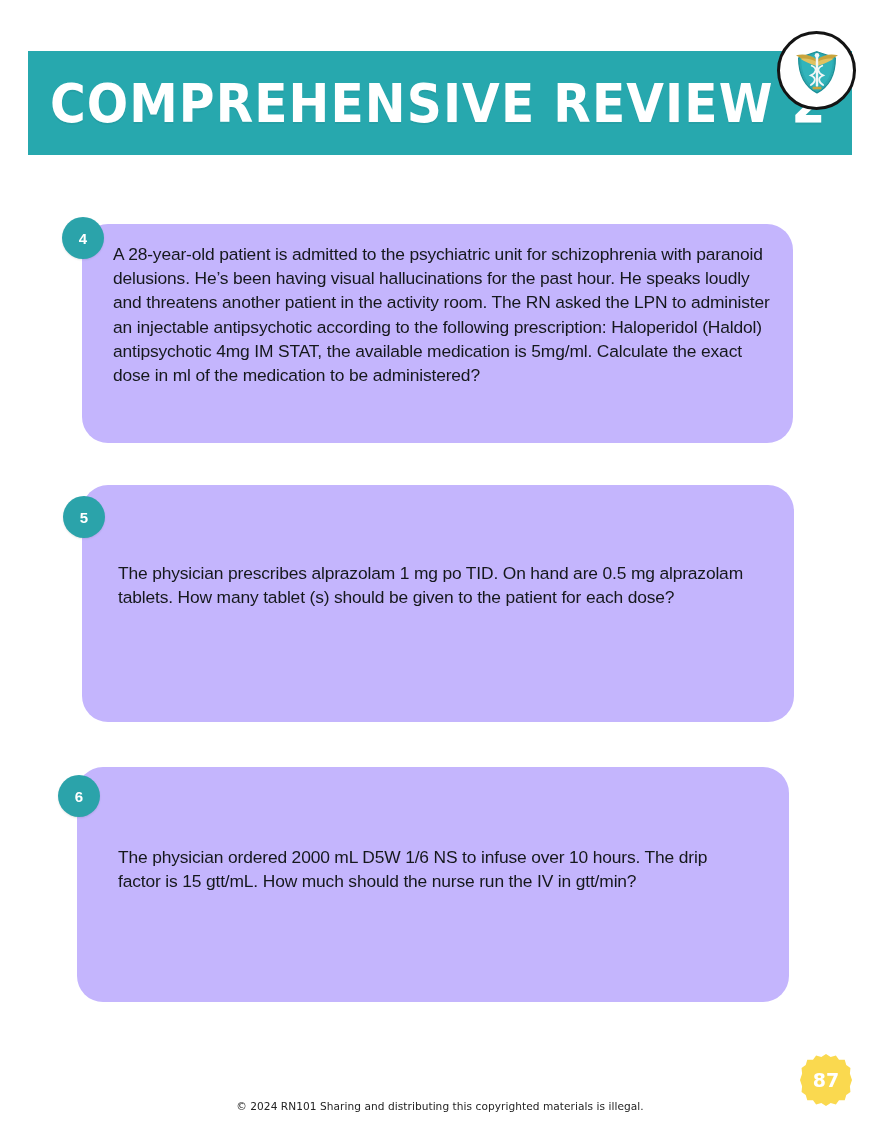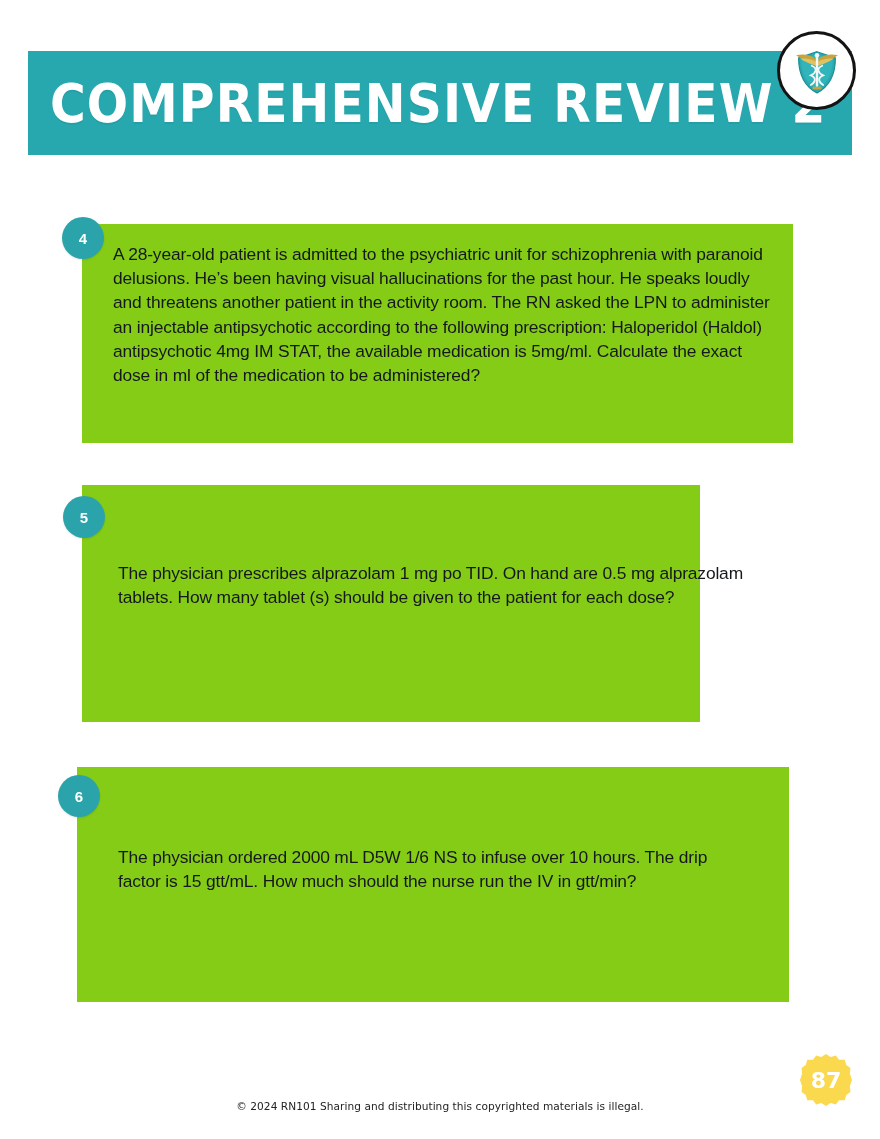--- a/index.html
+++ b/index.html
@@ -59,24 +59,25 @@
     display: flex;
     align-items: center;
     justify-content: center;
     z-index: 5;
   }
   .logo-badge svg { width: 56px; height: 56px; display: block; }
 
   
   .qblock {
     position: absolute;
-    background: #84cc16;
+    background: #c4b5fd;
+    border-radius: 26px;
   }
   .qblock.b1 { left: 82px;  top: 224px; width: 711px; height: 219px; }
-  .qblock.b2 { left: 82px;  top: 485px; width: 618px; height: 237px; }
+  .qblock.b2 { left: 82px;  top: 485px; width: 712px; height: 237px; }
   .qblock.b3 { left: 77px;  top: 767px; width: 712px; height: 235px; }
 
   .qtext {
     position: absolute;
     font-family: "Liberation Sans", sans-serif;
     font-size: 17.4px;
     line-height: 24.2px;
     color: #15181c;
     letter-spacing: -0.15px;
   }
@@ -127,21 +128,21 @@
       11% 79%, 3% 73%, 4% 62%, 0% 50%, 4% 38%, 3% 27%, 11% 21%,
       14% 11%, 25% 11%, 31% 3%, 41% 6%
     );
   }
   .page-badge .num {
     position: relative;
     z-index: 2;
     color: #ffffff;
     font-family: "DejaVu Sans", sans-serif;
     font-weight: 700;
-    font-size: 22px;
+    font-size: 19px;
     letter-spacing: 0px;
   }
 
   
   .footer {
     position: absolute;
     left: 0;
     top: 1100px;
     width: 880px;
     text-align: center;

